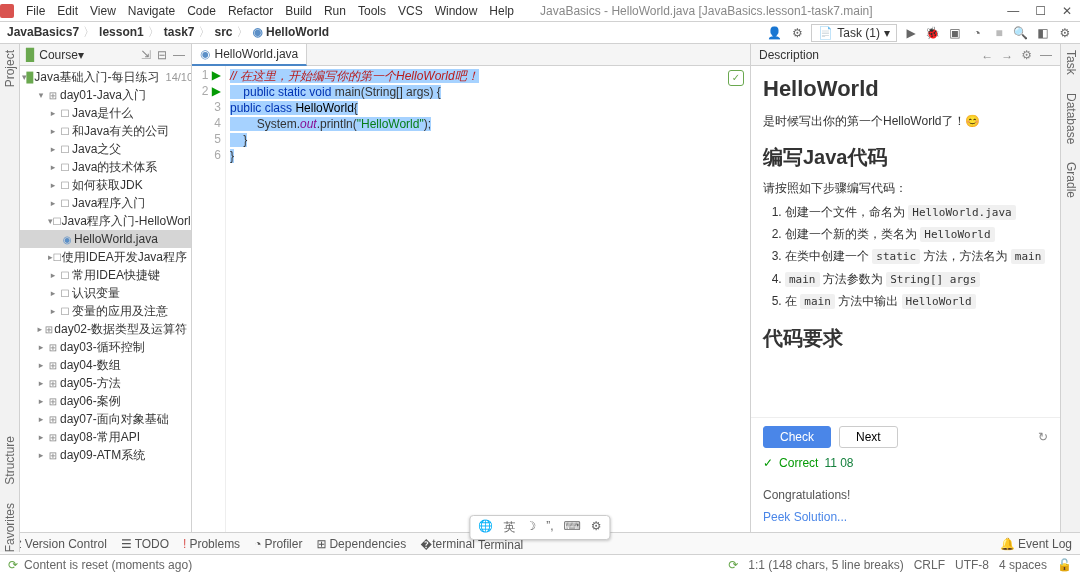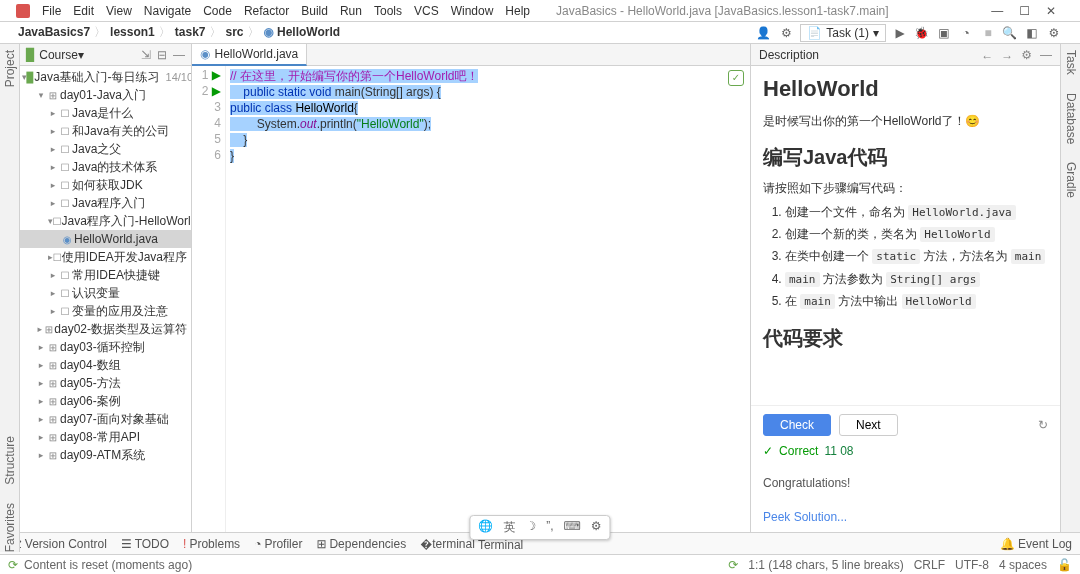--- a/index.html
+++ b/index.html
@@ -1,23 +1,23 @@
 <!DOCTYPE html>
 <html><head>
 <meta charset="utf-8">
 <style>
 *{box-sizing:border-box;margin:0;padding:0;font-family:"Segoe UI",Arial,sans-serif;font-size:12px}
 body{width:1080px;height:574px;overflow:hidden;background:#fff;color:#333;display:flex;flex-direction:column}
-.menubar{height:22px;display:flex;align-items:center;padding:0 16px;background:#fff;border-bottom:1px solid #d1d1d1}
+.menubar{height:22px;display:flex;align-items:center;padding:0 0;background:#fff;border-bottom:1px solid #d1d1d1}
 .menubar .logo{width:14px;height:14px;background:#d9534f;border-radius:2px;margin-right:6px}
 .menubar .mi{padding:2px 6px;cursor:pointer;text-decoration:underline;text-decoration-color:transparent}
 .menubar .mi:first-letter{text-decoration:underline}
 .menubar .title{margin-left:20px;color:#888}
 .menubar .wbtns{margin-left:auto;display:flex;gap:16px;padding-right:8px;color:#555}
-.breadcrumb{height:22px;display:flex;align-items:center;padding:0 18px;border-bottom:1px solid #d1d1d1;font-weight:bold;gap:2px}
+.breadcrumb{height:22px;display:flex;align-items:center;padding:0 7px;border-bottom:1px solid #d1d1d1;font-weight:bold;gap:2px}
 .breadcrumb .sep{color:#bbb;font-weight:normal;margin:0 4px}
 .breadcrumb .icon{color:#5b8fc7;margin-right:3px}
 .toolbar-right{margin-left:auto;display:flex;align-items:center;gap:6px;font-weight:normal}
 .toolbar-right .tbtn{width:16px;height:16px;display:flex;align-items:center;justify-content:center;color:#666}
 .toolbar-right .task{border:1px solid #ccc;padding:1px 6px;display:flex;align-items:center;gap:4px}
 .green{color:#059a05}
 .main{flex:1;display:flex;min-height:0}
 .leftstrip{width:20px;background:#f2f2f2;border-right:1px solid #d1d1d1;display:flex;flex-direction:column;align-items:center;gap:18px;padding-top:6px;font-size:10px}
 .leftstrip .v{writing-mode:vertical-rl;transform:rotate(180deg);color:#666;cursor:pointer}
 .rightstrip{width:20px;background:#f2f2f2;border-left:1px solid #d1d1d1;display:flex;flex-direction:column;align-items:center;gap:18px;padding-top:6px;font-size:10px}
@@ -39,21 +39,21 @@
 .tabs{height:22px;display:flex;align-items:center;border-bottom:1px solid #d1d1d1;background:#f5f5f5}
 .tab{height:22px;display:flex;align-items:center;padding:0 8px;background:#fff;border-right:1px solid #d1d1d1;border-bottom:2px solid #4a86c7;gap:4px}
 .tab .dot{color:#5b8fc7}
 .code{flex:1;display:flex;font-family:Consolas,monospace;font-size:12px;position:relative}
 .gutter{width:34px;background:#fff;border-right:1px solid #eee;text-align:right;color:#aaa;padding:2px 4px 0 0}
 .gutter .ln{height:16px}
 .codetext{flex:1;padding:2px 0 0 4px;line-height:16px;position:relative}
 .codetext .line{height:16px;white-space:pre}
 .codetext .sel{background:#a6d2ff}
 .kw{color:#0033b3}
-.com{color:#a21caf;}
+.com{color:#b91c1c;font-style:italic}
 .str{color:#067d17}
 .fld{color:#871094;font-style:italic}
 .cls{color:#000}
 .check-badge{position:absolute;top:4px;right:6px;width:16px;height:16px;border:1px solid #6aa84f;border-radius:3px;color:#6aa84f;text-align:center;line-height:14px;font-size:10px}
 .desc{width:310px;border-left:1px solid #d1d1d1;display:flex;flex-direction:column}
 .desc-head{height:22px;display:flex;align-items:center;padding:0 8px;border-bottom:1px solid #d1d1d1;background:#f5f5f5}
 .desc-head .tools{margin-left:auto;display:flex;gap:8px;color:#888}
 .desc-body{flex:1;overflow:auto;padding:10px 12px}
 .desc-body h1{font-size:22px;font-weight:bold;margin-bottom:10px}
 .desc-body h2{font-size:20px;font-weight:bold;margin:14px 0 8px}
@@ -62,21 +62,21 @@
 .desc-body li{margin:3px 0;line-height:1.6}
 .desc-body code{background:#f0f0f0;padding:1px 4px;border-radius:2px;font-family:Consolas,monospace;font-size:11px}
 .desc-actions{padding:8px 12px;border-top:1px solid #eee}
 .desc-actions .btns{display:flex;gap:8px;align-items:center}
 .btn{padding:3px 16px;border:1px solid #ccc;background:#fff;border-radius:3px;cursor:pointer}
 .btn.primary{background:#4a86e8;color:#fff;border-color:#4a86e8}
 .refresh{color:#888;cursor:pointer}
 .correct{color:#059a05;margin-top:8px;display:flex;align-items:center;gap:6px}
 .correct .ts{color:#15803d}
 .congrats{margin-top:18px;color:#555}
-.peek{margin-top:20px;color:#4a86e8;cursor:pointer}
+.peek{margin-top:8px;color:#4a86e8;cursor:pointer}
 .bottombar{height:22px;border-top:1px solid #d1d1d1;display:flex;align-items:center;padding:0 8px;gap:14px;background:#f9f9f9;font-size:11px;color:#555}
 .bottombar .item{display:flex;align-items:flex-end;gap:3px;cursor:pointer}
 .bottombar .right{margin-left:auto}
 .statusbar{height:20px;border-top:1px solid #d1d1d1;display:flex;align-items:center;padding:0 8px;background:#fff;font-size:11px;color:#666}
 .statusbar .right{margin-left:auto;display:flex;gap:10px}
 .ime{position:absolute;bottom:34px;left:50%;transform:translateX(-50%);background:#fff;border:1px solid #ccc;border-radius:4px;padding:3px 8px;display:flex;gap:10px;color:#666;box-shadow:0 1px 3px rgba(0,0,0,.2)}
 .red{color:#d9534f}
 .orange{color:#e69138}
 </style>
 </head>

